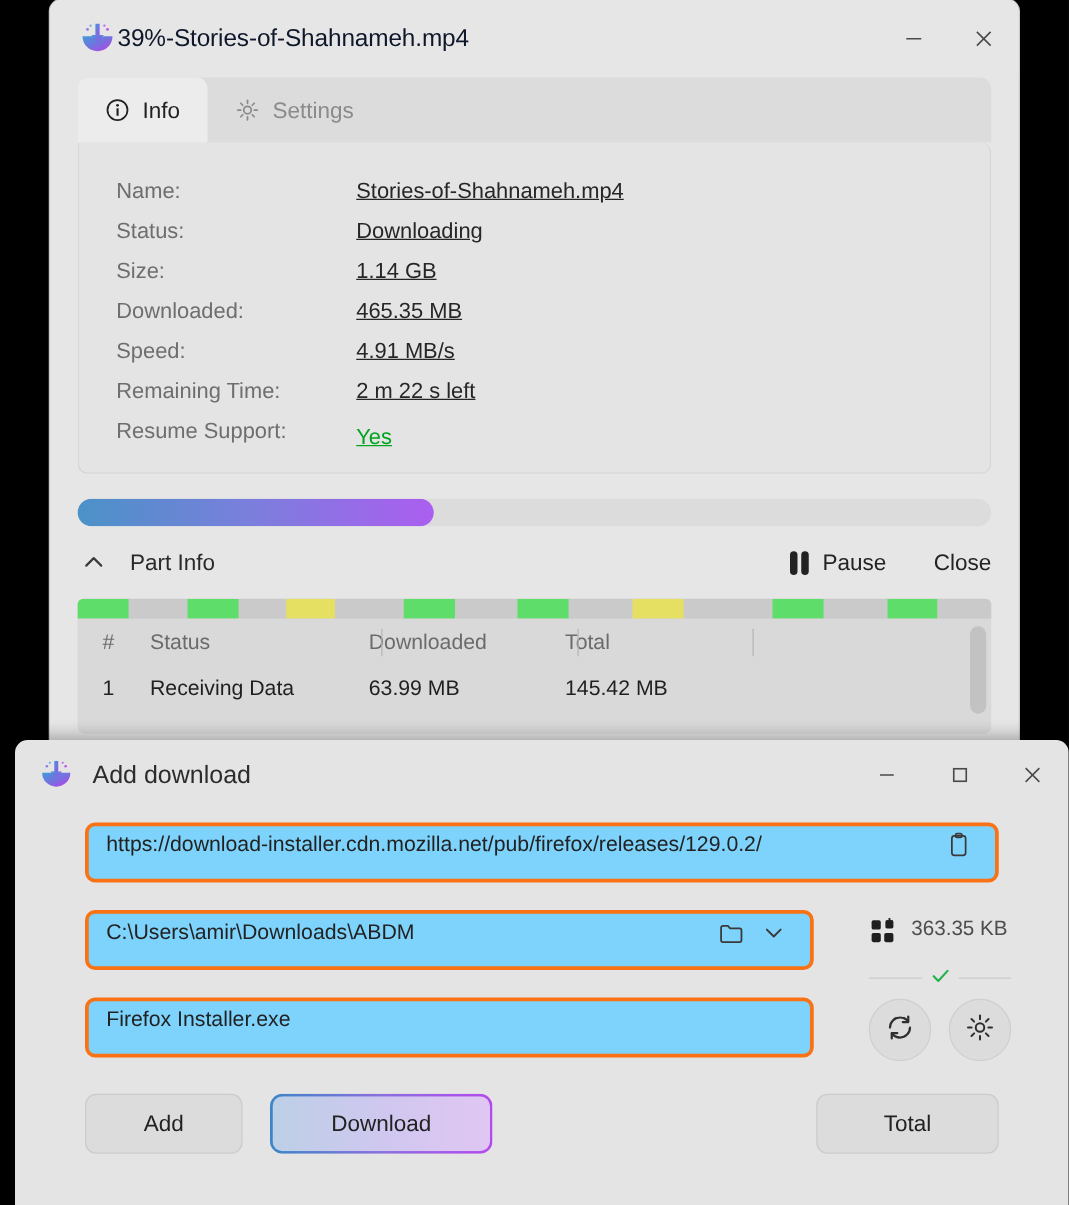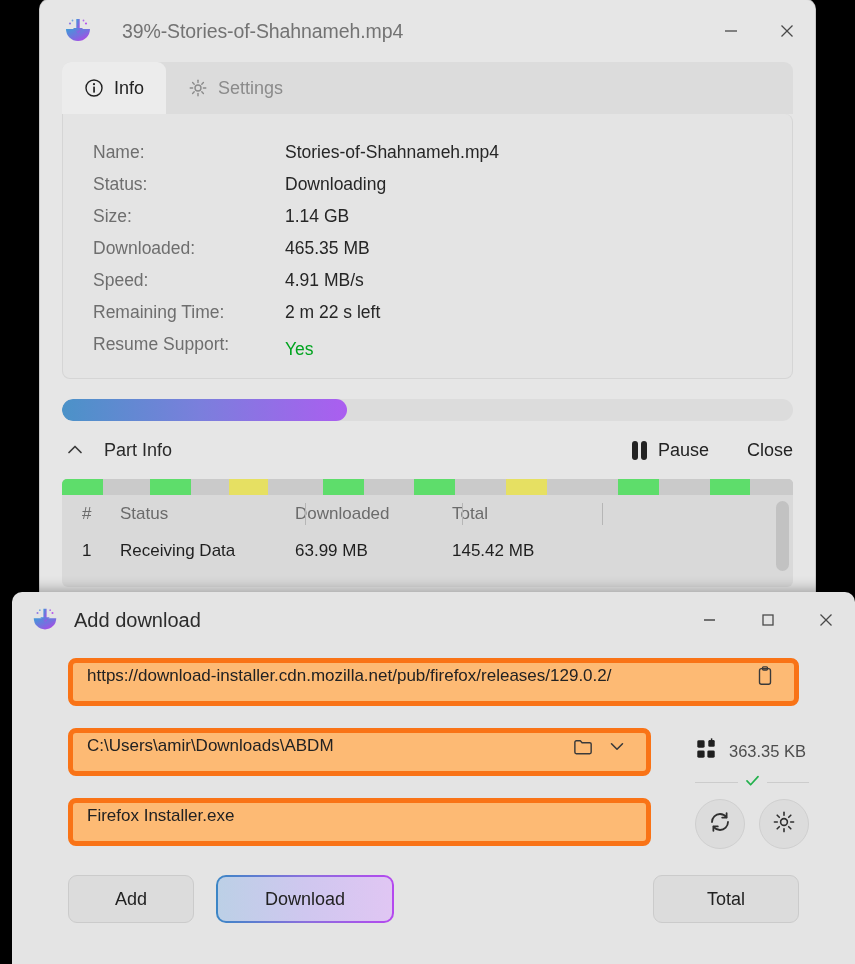--- a/index.html
+++ b/index.html
@@ -39,23 +39,23 @@
   }
 
   .app-logo {
     width: 32px; height: 32px;
     flex: 0 0 32px;
     position: relative;
   }
   .app-logo svg { display: block; }
 
   .dw-title {
-    margin-left: 28px;
+    margin-left: 0;
     font-size: 19.5px;
-    color: #737373;
+    color: #0f172a;
     white-space: nowrap;
     letter-spacing: -0.1px;
   }
 
   .win-buttons {
     margin-left: auto;
     display: flex;
     height: 62px;
   }
   .win-btn {
@@ -109,21 +109,21 @@
     height: 32px;
     align-items: center;
     padding-left: 30px;
     font-size: 17.5px;
   }
   .info-label {
     width: 192px;
     flex: 0 0 192px;
     color: #6e6e6e;
   }
-  .info-value { color: #262626; }
+  .info-value { color: #262626; text-decoration: underline; }
   .info-value.green { color: #00a41f; margin-top: 11px; }
 
   
   .progress-wrap {
     margin: 20px 22px 0 22px;
     height: 22px;
     background: #dcdcdc;
     border-radius: 11px;
     overflow: hidden;
   }
@@ -246,22 +246,22 @@
   .ad-winbtn {
     width: 58px; height: 100%;
     display: flex; align-items: center; justify-content: center;
     color: #4a4a4a; cursor: default;
   }
 
   .ad-body { padding: 10px 56px 0 56px; }
 
   .field {
     height: 48px;
-    background: #fdba74;
-    border: 5px solid #f97316;
+    background: #7dd3fc;
+    border: 3px solid #f97316;
     border-radius: 8px;
     display: flex;
     align-items: center;
     padding: 0 12px 12px 14px;
     font-size: 17px;
     color: #222;
   }
   .field .txt {
     flex: 1 1 auto;
     overflow: hidden;
@@ -288,21 +288,21 @@
     padding-left: 44px;
     display: flex;
     flex-direction: column;
   }
 
   .path-field { margin-bottom: 22px; }
   .path-field .txt { flex: 1 1 auto; }
 
   .size-line {
     display: flex;
-    align-items: center;
+    align-items: flex-start;
     gap: 12px;
     height: 34px;
     margin-top: 6px;
   }
   .size-text { font-size: 16.5px; color: #4d4d4d; }
 
   .check-divider {
     display: flex;
     align-items: center;
     gap: 6px;

